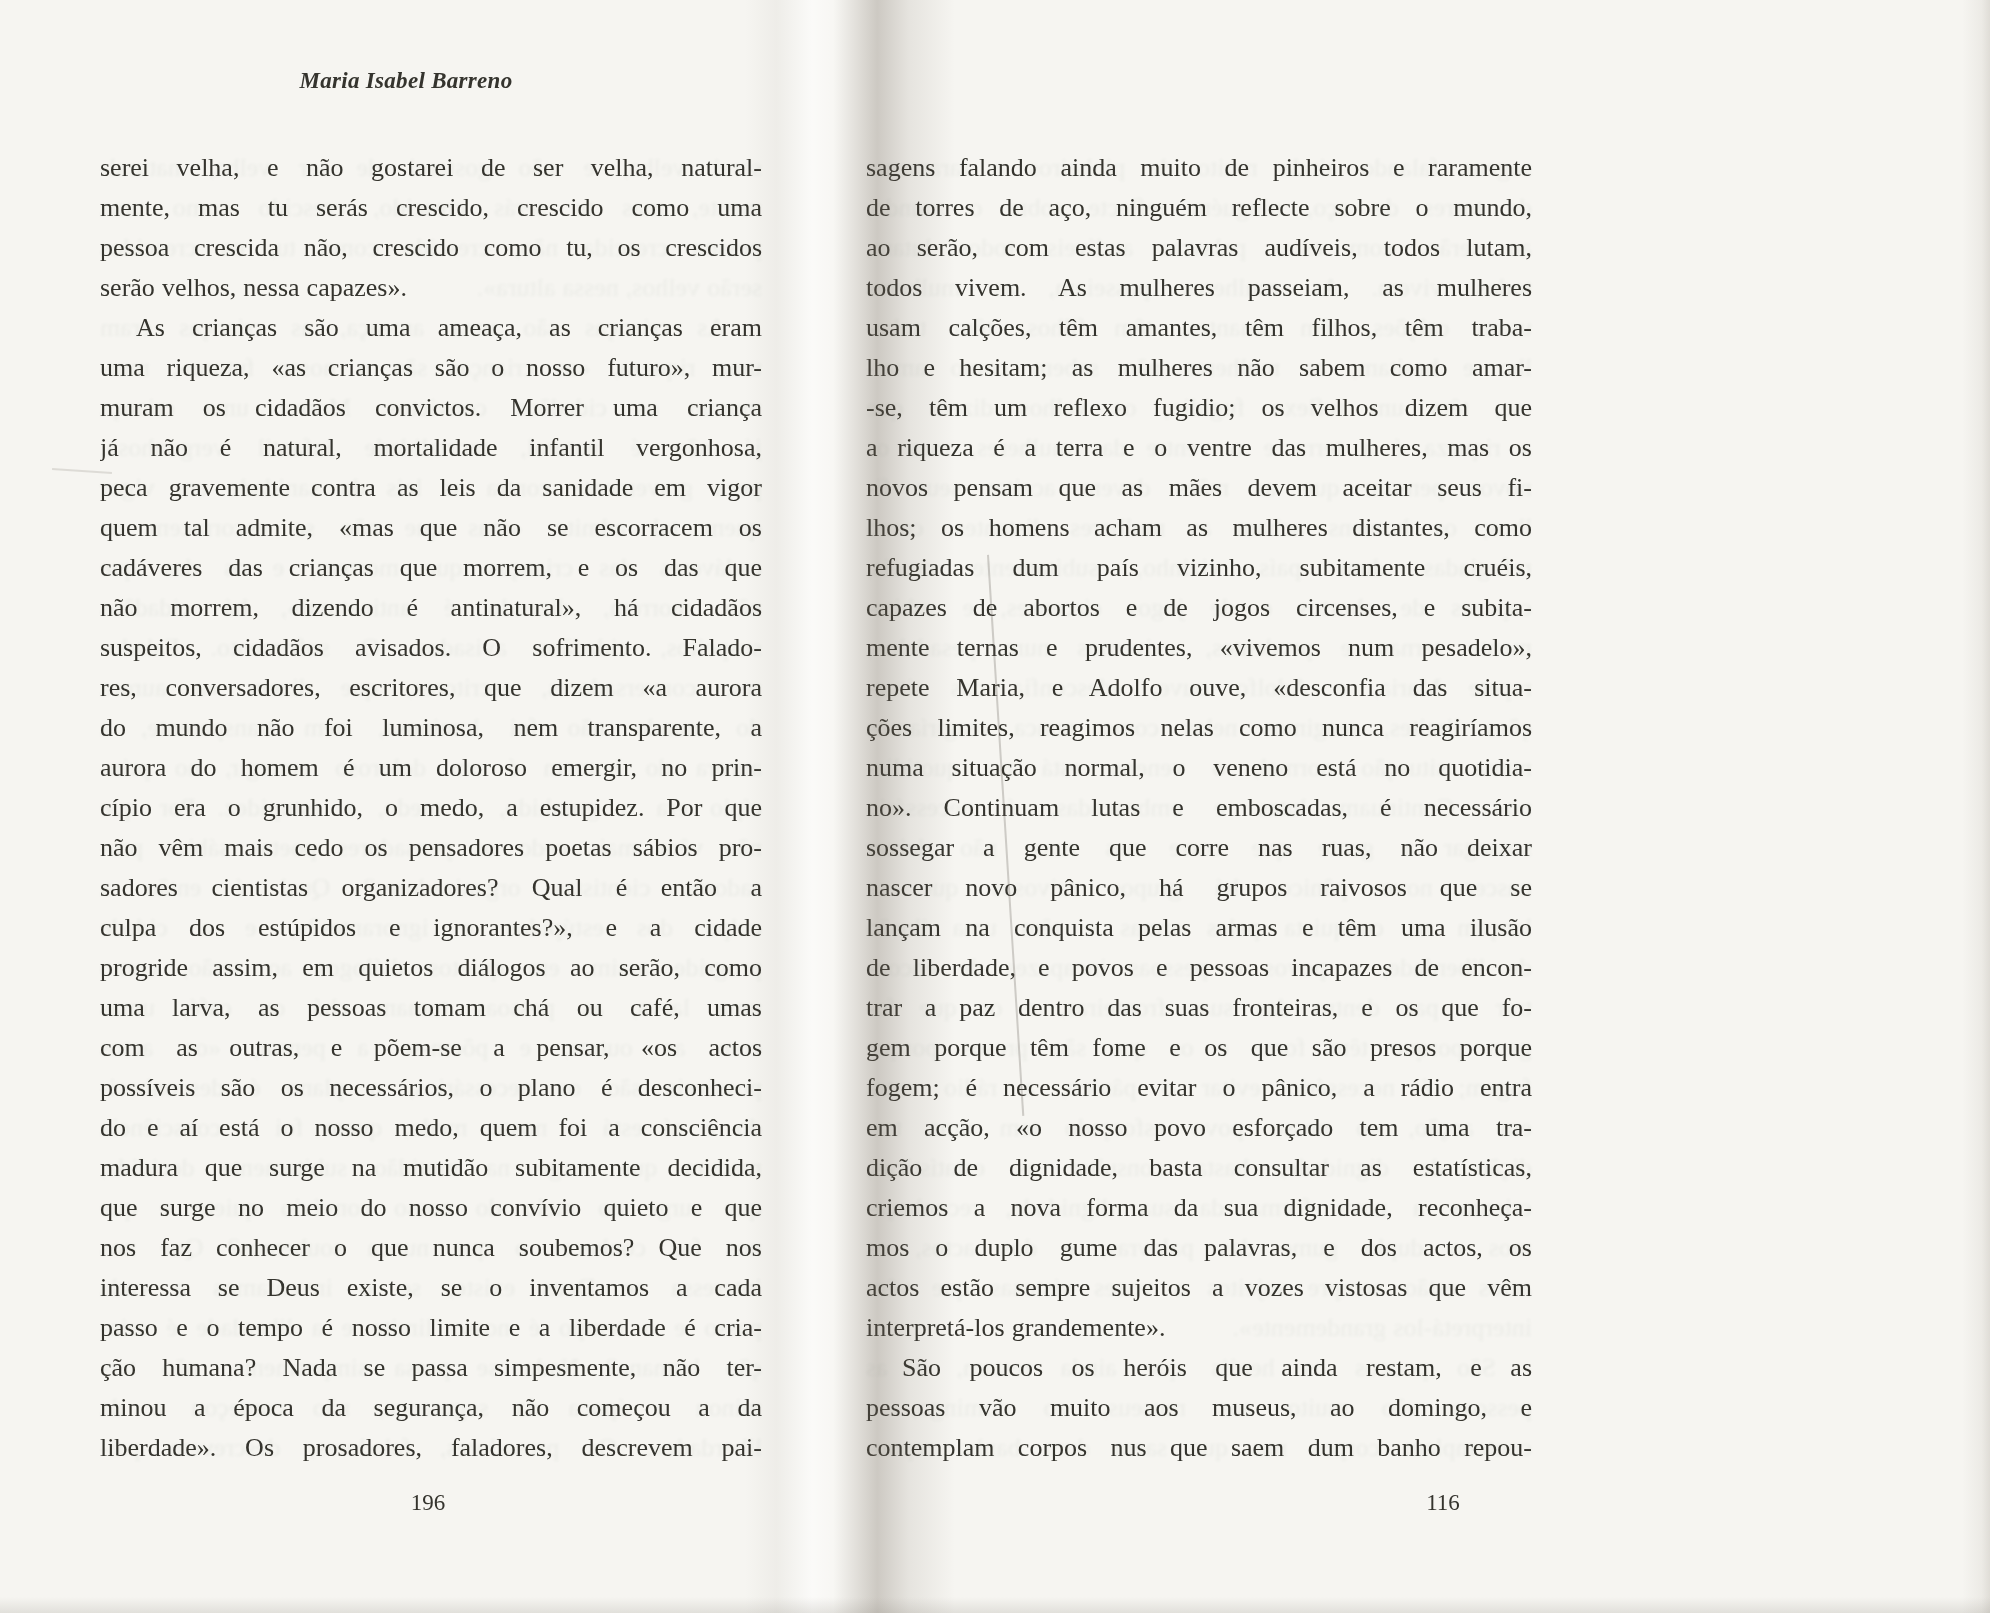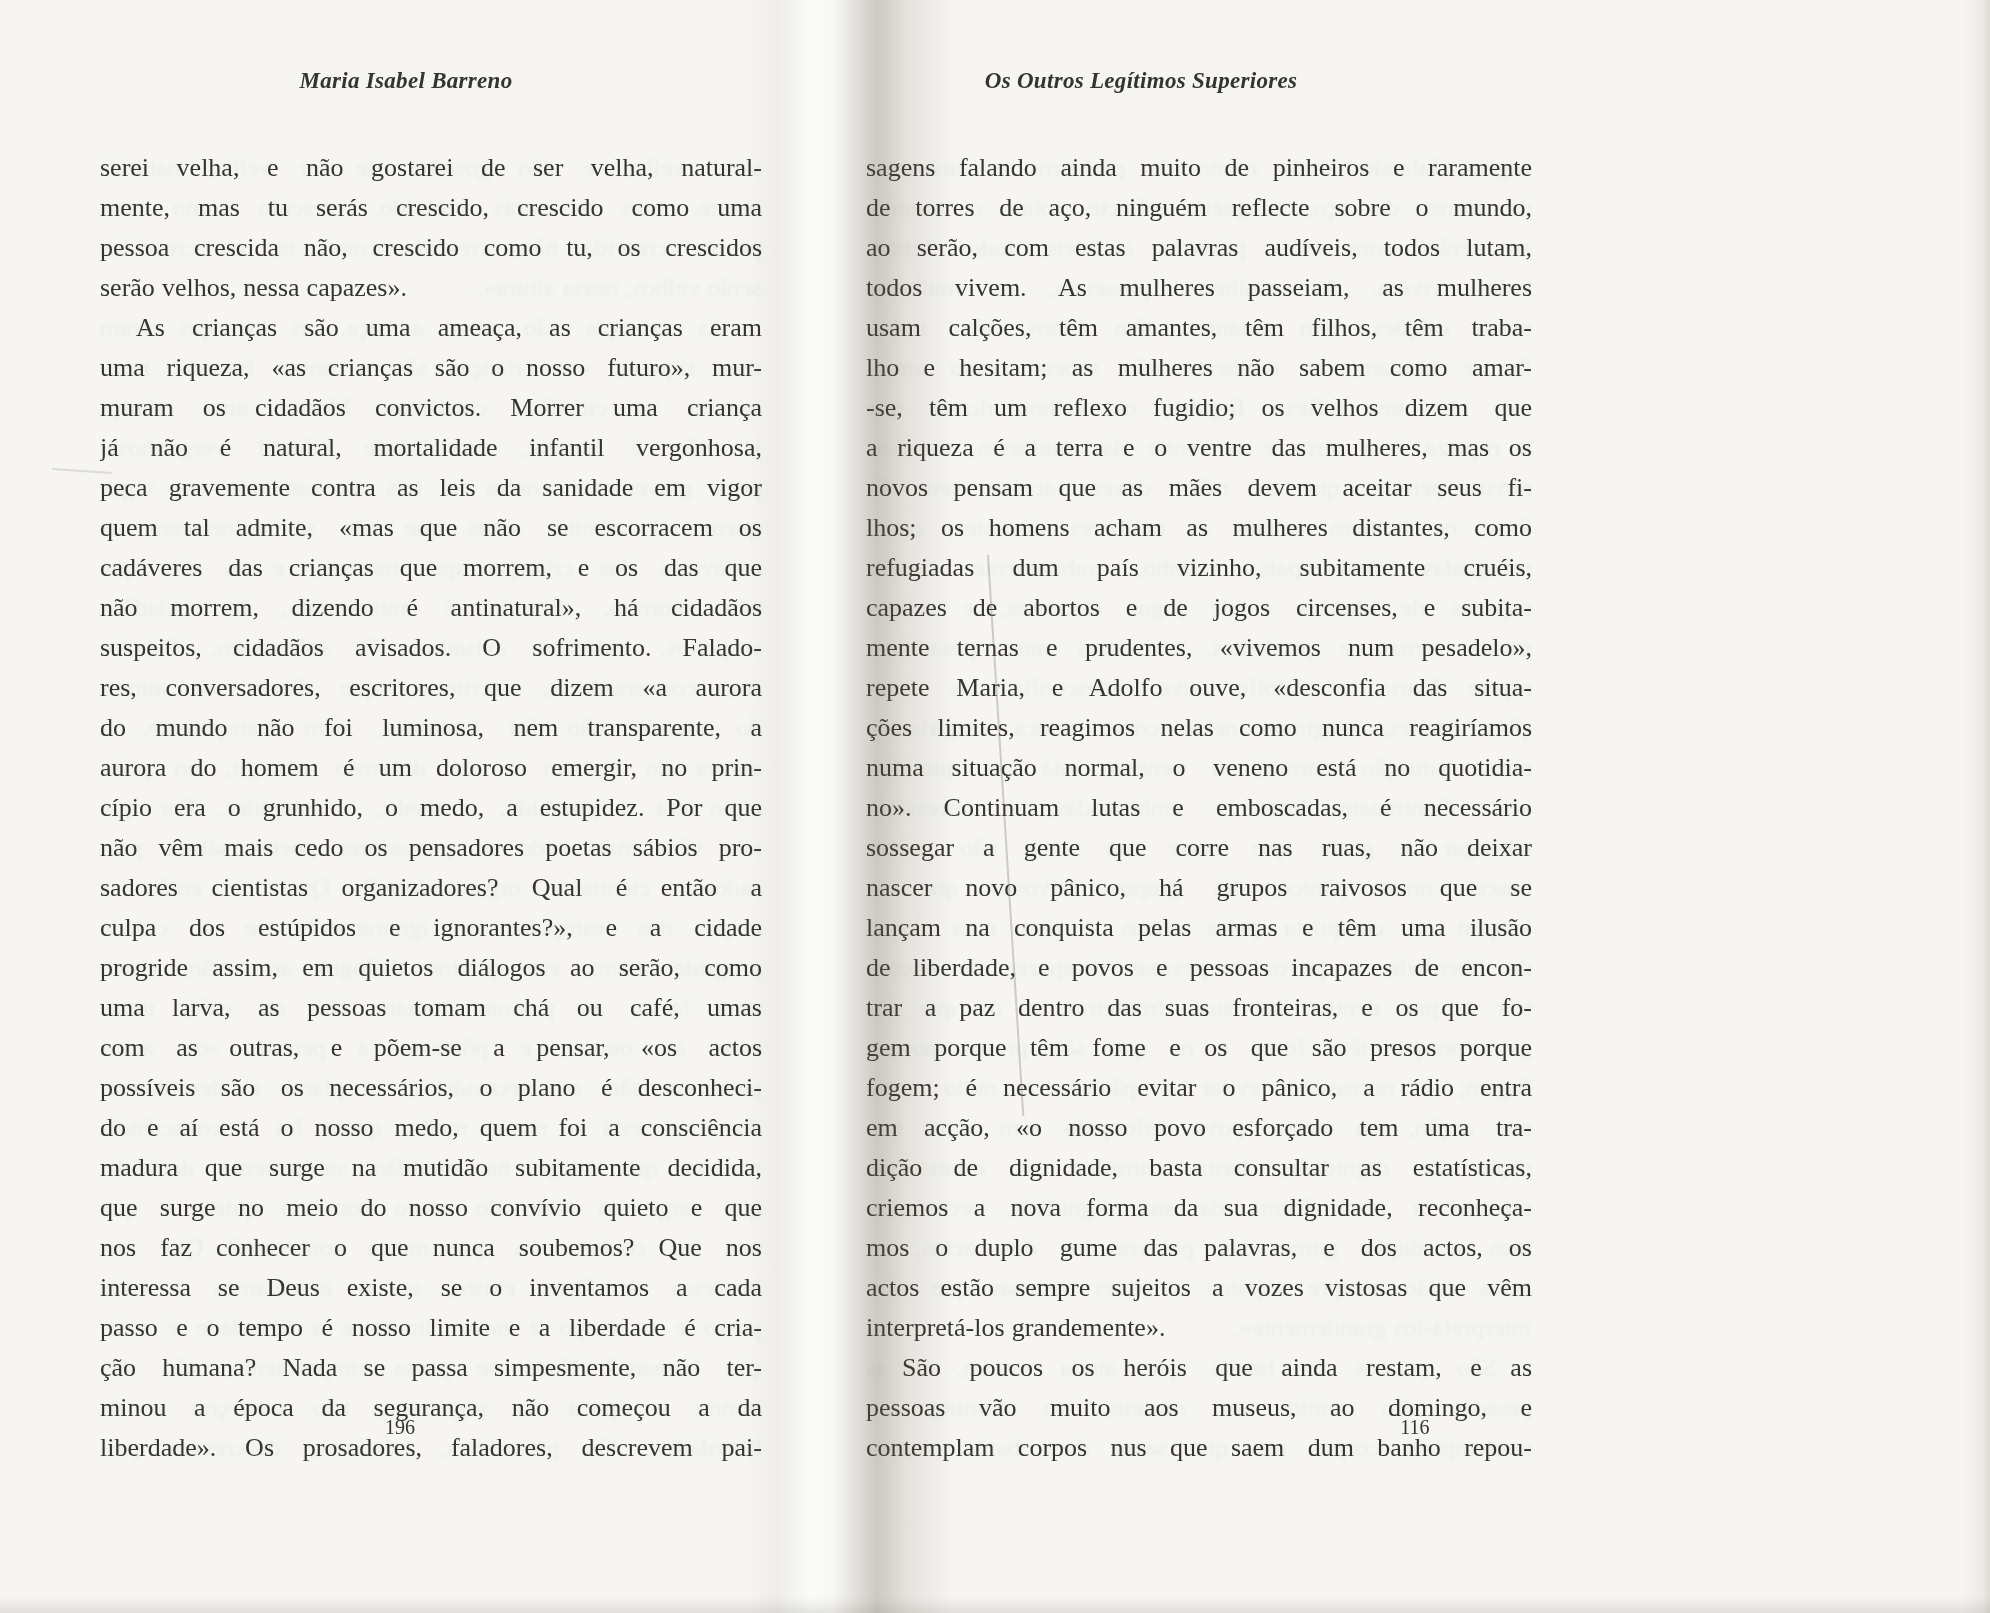--- a/index.html
+++ b/index.html
@@ -58,24 +58,25 @@
     transform: scaleX(-1);
     filter: blur(1.4px);
     opacity: 0.055;
     color: #3c5a46;
     pointer-events: none;
   }
 
   
   .folio {
     position: absolute;
-    top: 1416px;
+    top: 1490px;
     text-align: center;
-    font-size: 20px;
+    font-size: 23px;
     z-index: 2;
+    margin-left: 28px;
   }
   #folio-left  { left: 0;     width: 800px;  }
   #folio-right { left: 840px; width: 1150px; }
 
   
   .gutter {
     position: absolute;
     top: 0; left: 745px;
     width: 210px; height: 100%;
     z-index: 3;
@@ -238,21 +239,20 @@
           <div class="line">mos o duplo gume das palavras, e dos actos, os</div>
           <div class="line">actos estão sempre sujeitos a vozes vistosas que vêm</div>
           <div class="line para-end">interpretá-los grandemente».</div>
         </div>
         <div class="paragraph">
           <div class="line first-indent">São poucos os heróis que ainda restam, e as</div>
           <div class="line">pessoas vão muito aos museus, ao domingo, e</div>
           <div class="line">contemplam corpos nus que saem dum banho repou-</div>
         </div>
       </div>
-    <header class="running-head">Os Outros Legítimos Superiores</header>
     <div class="text-block">
         <div class="paragraph">
           <div class="line">sagens falando ainda muito de pinheiros e raramente</div>
           <div class="line">de torres de aço, ninguém reflecte sobre o mundo,</div>
           <div class="line">ao serão, com estas palavras audíveis, todos lutam,</div>
           <div class="line">todos vivem. As mulheres passeiam, as mulheres</div>
           <div class="line">usam calções, têm amantes, têm filhos, têm traba-</div>
           <div class="line">lho e hesitam; as mulheres não sabem como amar-</div>
           <div class="line">-se, têm um reflexo fugidio; os velhos dizem que</div>
           <div class="line">a riqueza é a terra e o ventre das mulheres, mas os</div>

